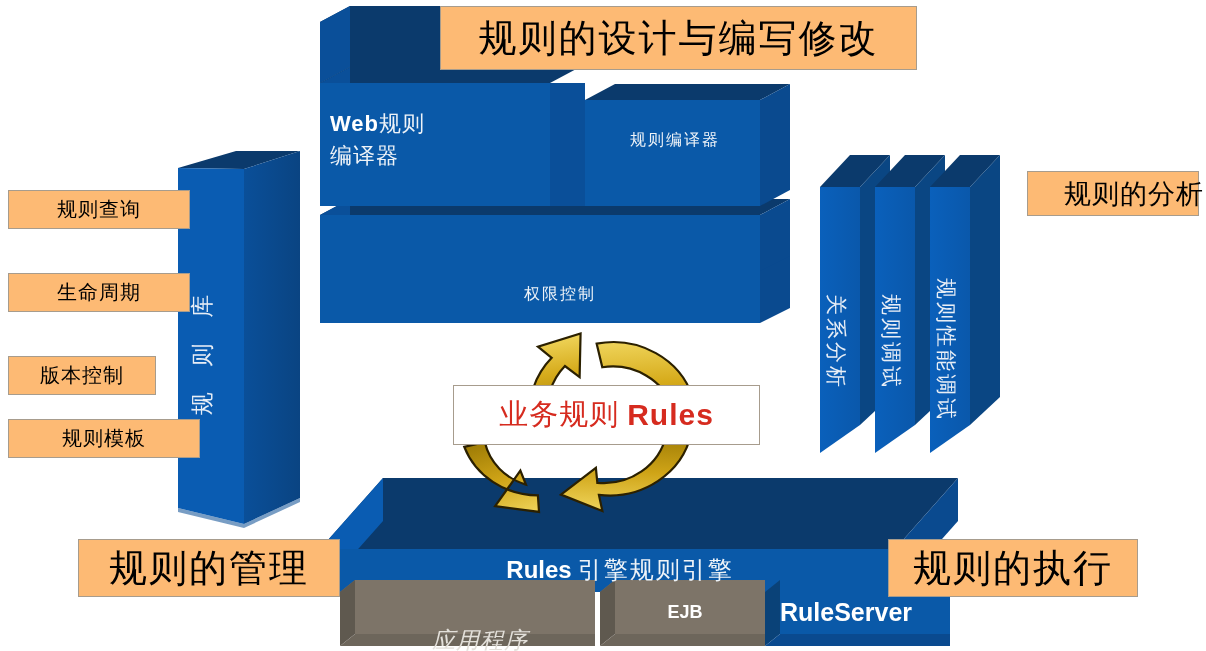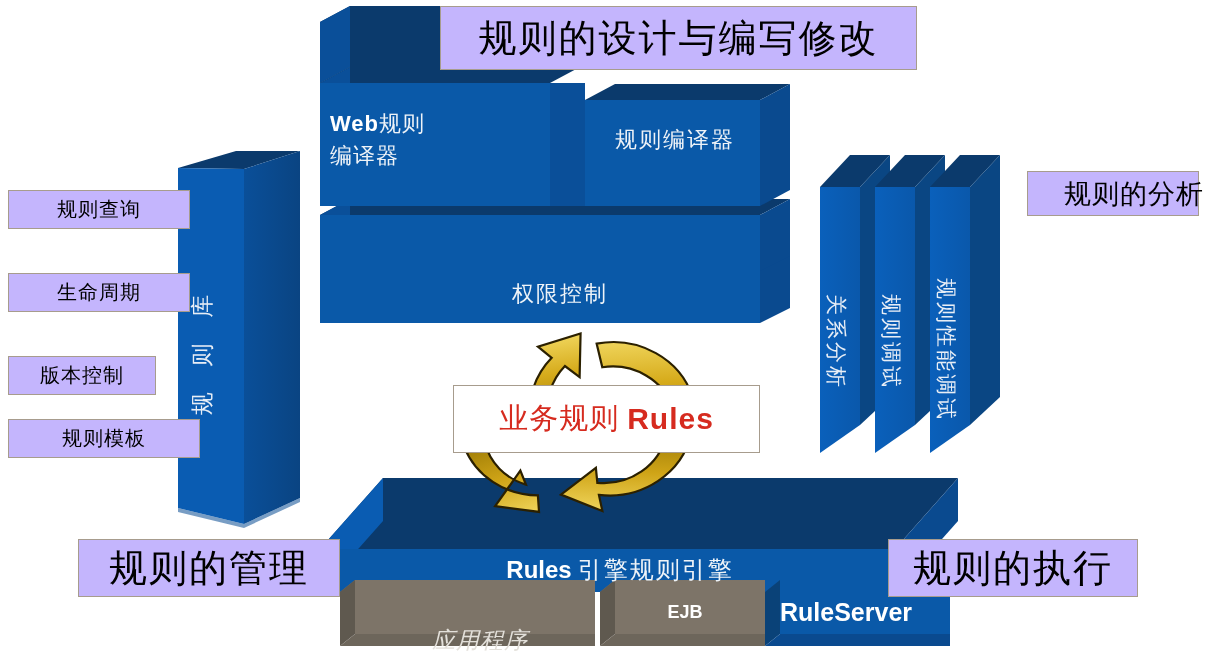--- a/index.html
+++ b/index.html
@@ -13,21 +13,21 @@
     width:1206px;
     height:651px;
     overflow:hidden;
     background:#ffffff;
   }
   .abs{position:absolute;}
 
   
   .callout{
     position:absolute;
-    background:#c4b5fd;
+    background:#fdba74;
     border:1px solid #a79c8d;
     box-sizing:border-box;
     display:flex;
     align-items:center;
     justify-content:center;
     color:#000000;
     font-family:"Liberation Serif","DejaVu Serif",serif;
     white-space:nowrap;
     z-index:60;
   }
@@ -52,21 +52,21 @@
   .badge-rules .latin{
     font-family:"Liberation Sans","DejaVu Sans",sans-serif;
     font-weight:bold;
     margin-left:8px;
     font-size:30px;
   }
   .slab-front{
     display:flex;align-items:center;justify-content:center;
     color:#eef3f8;
     font-family:"Liberation Serif","DejaVu Serif",serif;
-    font-size:22px;
+    font-size:16px;
     letter-spacing:2px;
     white-space:nowrap;
   }
   .slab-front .bold-latin{
     font-family:"Liberation Sans","DejaVu Sans",sans-serif;
     font-weight:bold;
     letter-spacing:0;
     margin-right:6px;
     color:#ffffff;
   }
@@ -293,18 +293,18 @@
   <div class="callout small" style="left:8px;top:273px;width:182px;height:39px;">
     <span>生命周期</span>
   </div>
   <div class="callout small" style="left:8px;top:356px;width:148px;height:39px;">
     <span>版本控制</span>
   </div>
   <div class="callout small" style="left:8px;top:419px;width:192px;height:39px;">
     <span>规则模板</span>
   </div>
 
-  <div class="badge-rules" style="left:453px;top:385px;width:307px;height:68px;">
+  <div class="badge-rules" style="left:453px;top:385px;width:307px;height:60px;">
     <span>业务规则</span>
       <span class="latin">Rules</span>
   </div>
 
 </div>
 
 </body></html>

